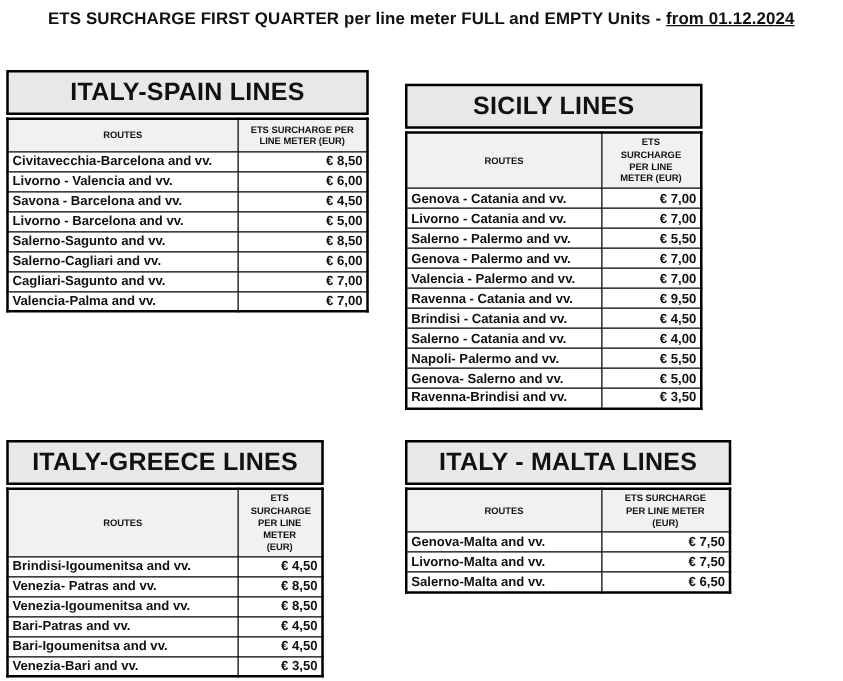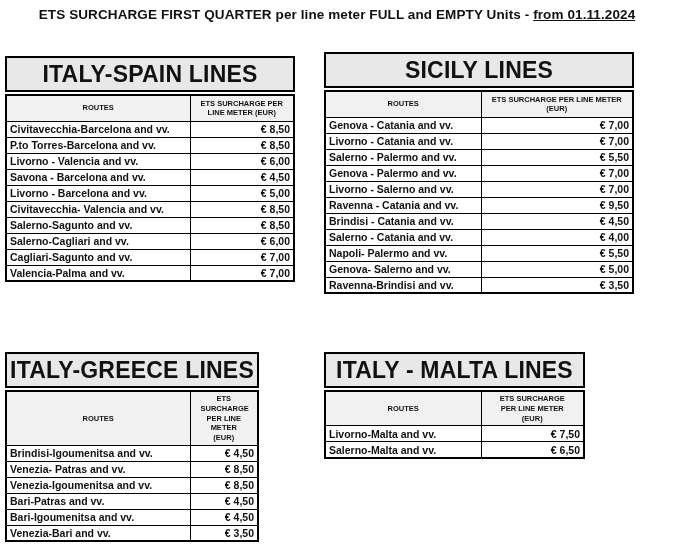--- a/index.html
+++ b/index.html
@@ -26,31 +26,31 @@
     letter-spacing: 0.1px;
     white-space: nowrap;
   }
   .doc-title .date-part {
     text-decoration: underline;
   }
   .table-block {
     position: absolute;
   }
   .table-block.pos-a { left: 5px;   top: 56px;  width: 290px; }
-  .table-block.pos-b { left: 324px; top: 52px;  width: 310px; }
+  .table-block.pos-b { left: 324px; top: 67px;  width: 238px; }
   .table-block.pos-c { left: 5px;   top: 352px; width: 254px; }
   .table-block.pos-d { left: 324px; top: 352px; width: 261px; }
 
   .table-title {
     border: 2px solid #000000;
     background: #e8e8e8;
     height: 36px;
     line-height: 32px;
     text-align: center;
-    font-size: 23px;
+    font-size: 20px;
     font-weight: bold;
     letter-spacing: 0.2px;
     margin-bottom: 2px;
   }
   table.lines-table {
     border-collapse: collapse;
     width: 100%;
     table-layout: fixed;
   }
   table.lines-table th,
@@ -80,58 +80,50 @@
   }
   td.route { text-align: left;  padding-left: 3px; }
   td.value { text-align: right; padding-right: 3px; }
 </style>
 </head>
 <body>
 
 <div class="page">
 
   <div class="doc-title">
-    <span>ETS SURCHARGE  FIRST QUARTER per line meter FULL and EMPTY Units</span><span> - </span><span class="date-part">from 01.11.2024</span>
+    <span>ETS SURCHARGE  FIRST QUARTER per line meter FULL and EMPTY Units</span><span> - </span><span class="date-part">from 01.12.2024</span>
   </div>
 
   <div class="table-block pos-a">
     <div class="table-title">ITALY-SPAIN LINES</div>
     <table class="lines-table">
       <thead>
         <tr>
           <th class="routes-col">ROUTES</th>
           <th class="value-col">ETS SURCHARGE PER LINE METER (EUR)</th>
         </tr>
       </thead>
       <tbody>
           <tr>
             <td class="route">Civitavecchia-Barcelona and vv.</td>
             <td class="value">€ 8,50</td>
           </tr>
           <tr>
-            <td class="route">P.to Torres-Barcelona and vv.</td>
-            <td class="value">€ 8,50</td>
-          </tr>
-          <tr>
             <td class="route">Livorno - Valencia and vv.</td>
             <td class="value">€ 6,00</td>
           </tr>
           <tr>
             <td class="route">Savona - Barcelona and vv.</td>
             <td class="value">€ 4,50</td>
           </tr>
           <tr>
             <td class="route">Livorno - Barcelona and vv.</td>
             <td class="value">€ 5,00</td>
           </tr>
           <tr>
-            <td class="route">Civitavecchia- Valencia and vv.</td>
-            <td class="value">€ 8,50</td>
-          </tr>
-          <tr>
             <td class="route">Salerno-Sagunto and vv.</td>
             <td class="value">€ 8,50</td>
           </tr>
           <tr>
             <td class="route">Salerno-Cagliari and vv.</td>
             <td class="value">€ 6,00</td>
           </tr>
           <tr>
             <td class="route">Cagliari-Sagunto and vv.</td>
             <td class="value">€ 7,00</td>
@@ -164,21 +156,21 @@
           </tr>
           <tr>
             <td class="route">Salerno - Palermo and vv.</td>
             <td class="value">€ 5,50</td>
           </tr>
           <tr>
             <td class="route">Genova - Palermo and vv.</td>
             <td class="value">€ 7,00</td>
           </tr>
           <tr>
-            <td class="route">Livorno - Salerno and vv.</td>
+            <td class="route">Valencia - Palermo and vv.</td>
             <td class="value">€ 7,00</td>
           </tr>
           <tr>
             <td class="route">Ravenna - Catania and vv.</td>
             <td class="value">€ 9,50</td>
           </tr>
           <tr>
             <td class="route">Brindisi - Catania and vv.</td>
             <td class="value">€ 4,50</td>
           </tr>
@@ -244,20 +236,24 @@
     <div class="table-title">ITALY - MALTA LINES</div>
     <table class="lines-table">
       <thead>
         <tr>
           <th class="routes-col">ROUTES</th>
           <th class="value-col">ETS SURCHARGE PER LINE METER (EUR)</th>
         </tr>
       </thead>
       <tbody>
           <tr>
+            <td class="route">Genova-Malta and vv.</td>
+            <td class="value">€ 7,50</td>
+          </tr>
+          <tr>
             <td class="route">Livorno-Malta and vv.</td>
             <td class="value">€ 7,50</td>
           </tr>
           <tr>
             <td class="route">Salerno-Malta and vv.</td>
             <td class="value">€ 6,50</td>
           </tr>
         </tbody>
     </table>
   </div>

